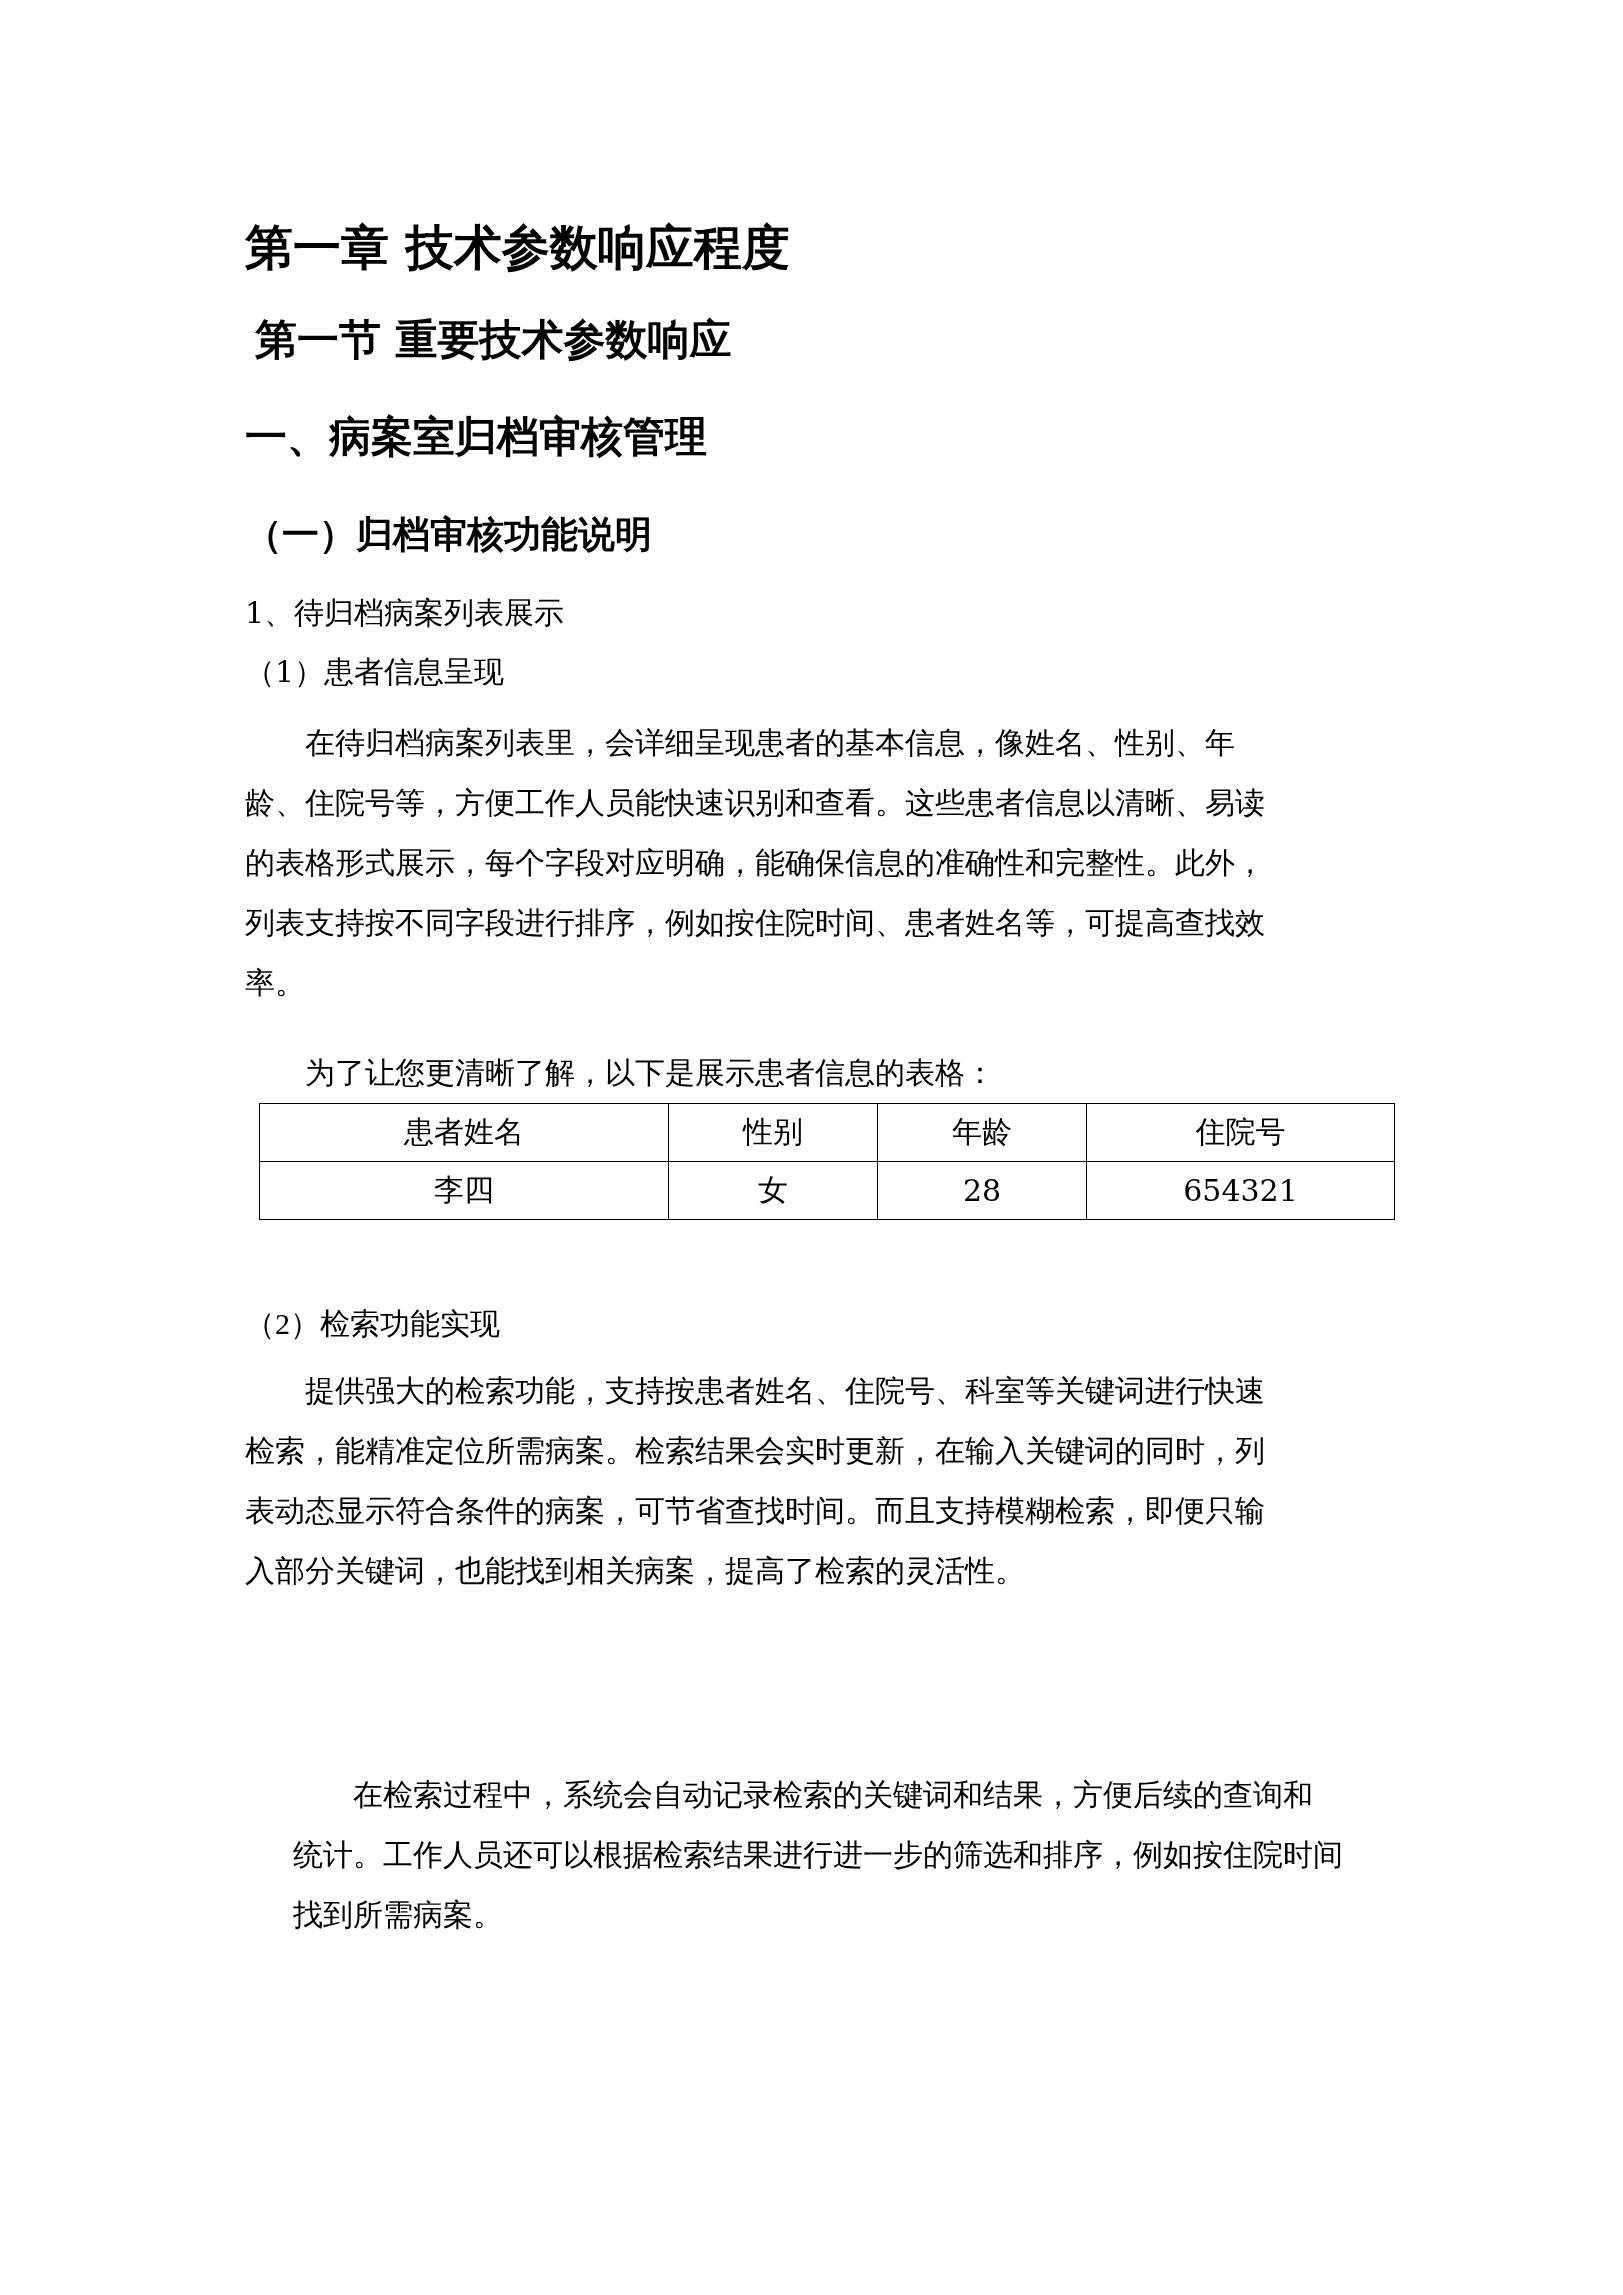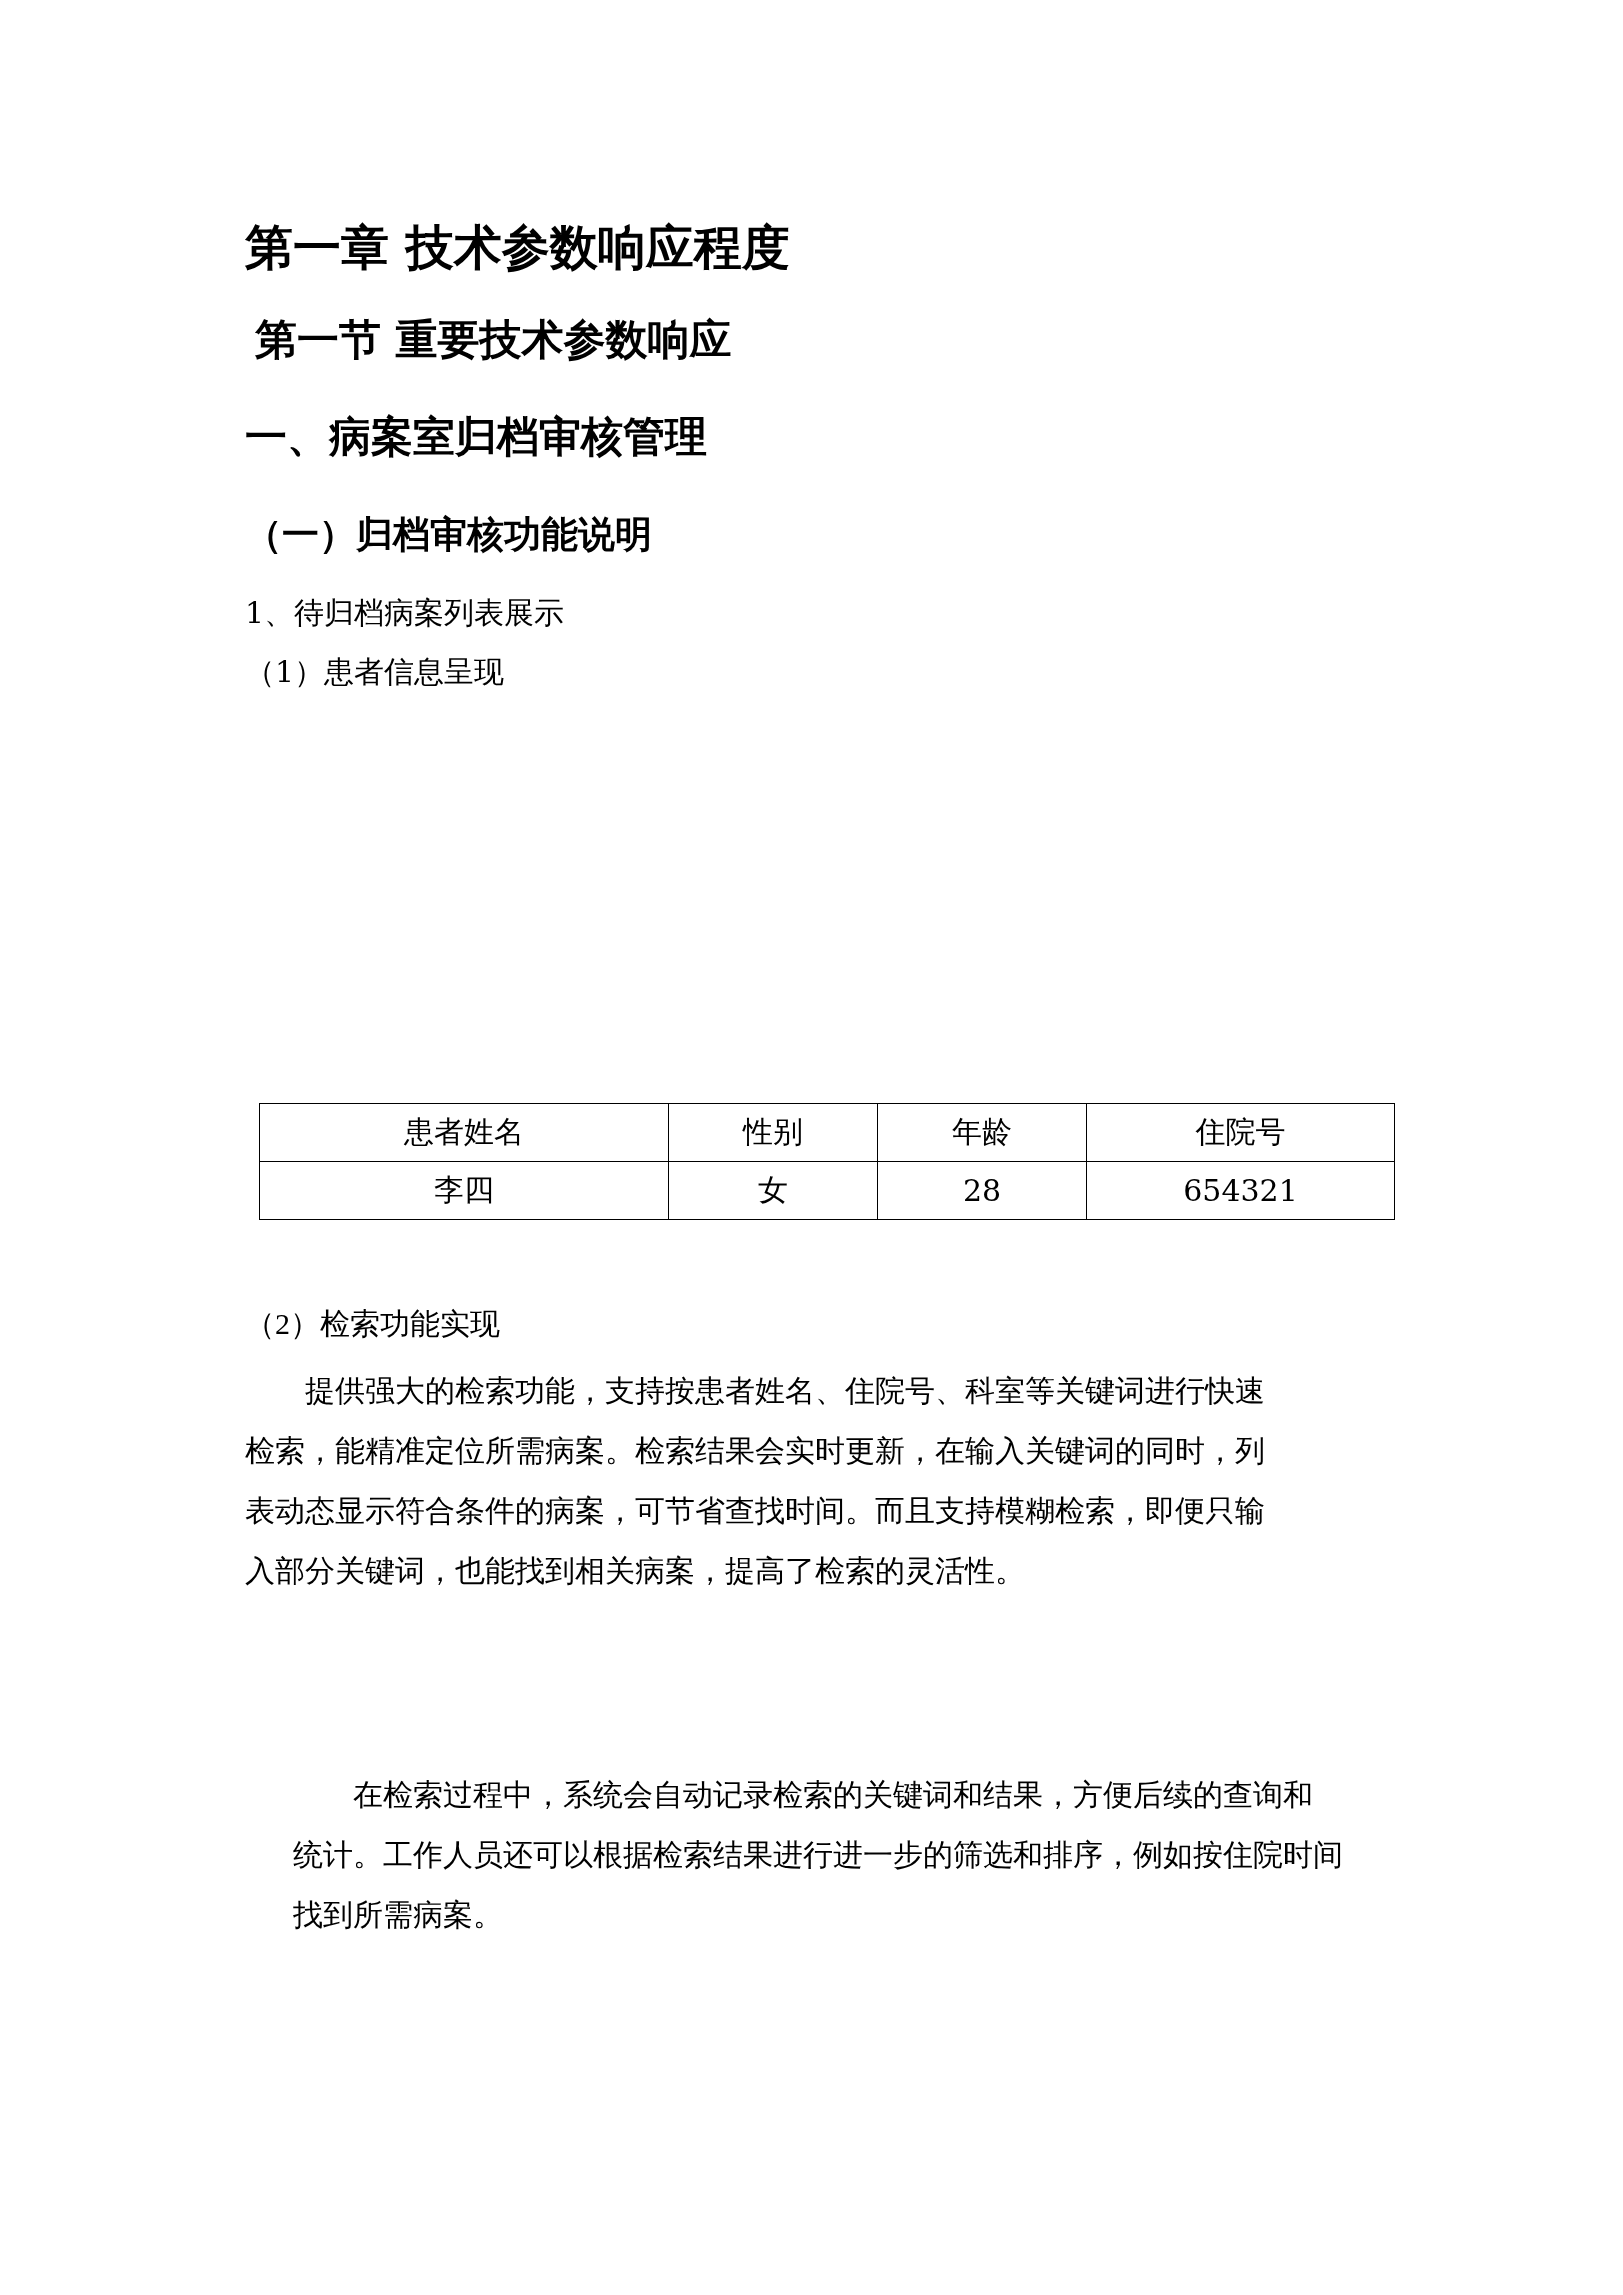--- a/index.html
+++ b/index.html
@@ -121,21 +121,29 @@
 
 <div class="page">
 
   <h1 class="abs h1">第一章  技术参数响应程度</h1>
   <h2 class="abs h2">第一节  重要技术参数响应</h2>
   <h3 class="abs h3">一、病案室归档审核管理</h3>
   <h4 class="abs h4">（一）归档审核功能说明</h4>
   <div class="abs h5">1、待归档病案列表展示</div>
   <div class="abs h6">（1）患者信息呈现</div>
 
+  <div class="para p1">
+    <span class="ln first">在待归档病案列表里，会详细呈现患者的基本信息，像姓名、性别、年</span>
+    <span class="ln">龄、住院号等，方便工作人员能快速识别和查看。这些患者信息以清晰、易读</span>
+    <span class="ln">的表格形式展示，每个字段对应明确，能确保信息的准确性和完整性。此外，</span>
+    <span class="ln">列表支持按不同字段进行排序，例如按住院时间、患者姓名等，可提高查找效</span>
+    <span class="ln">率。</span>
+  </div>
 
+  <div class="abs intro">为了让您更清晰了解，以下是展示患者信息的表格：</div>
 
   <table class="tbl">
     <colgroup>
       <col class="c1">
         <col class="c2">
         <col class="c3">
         <col class="c4">
     </colgroup>
     <tbody>
         <tr>

